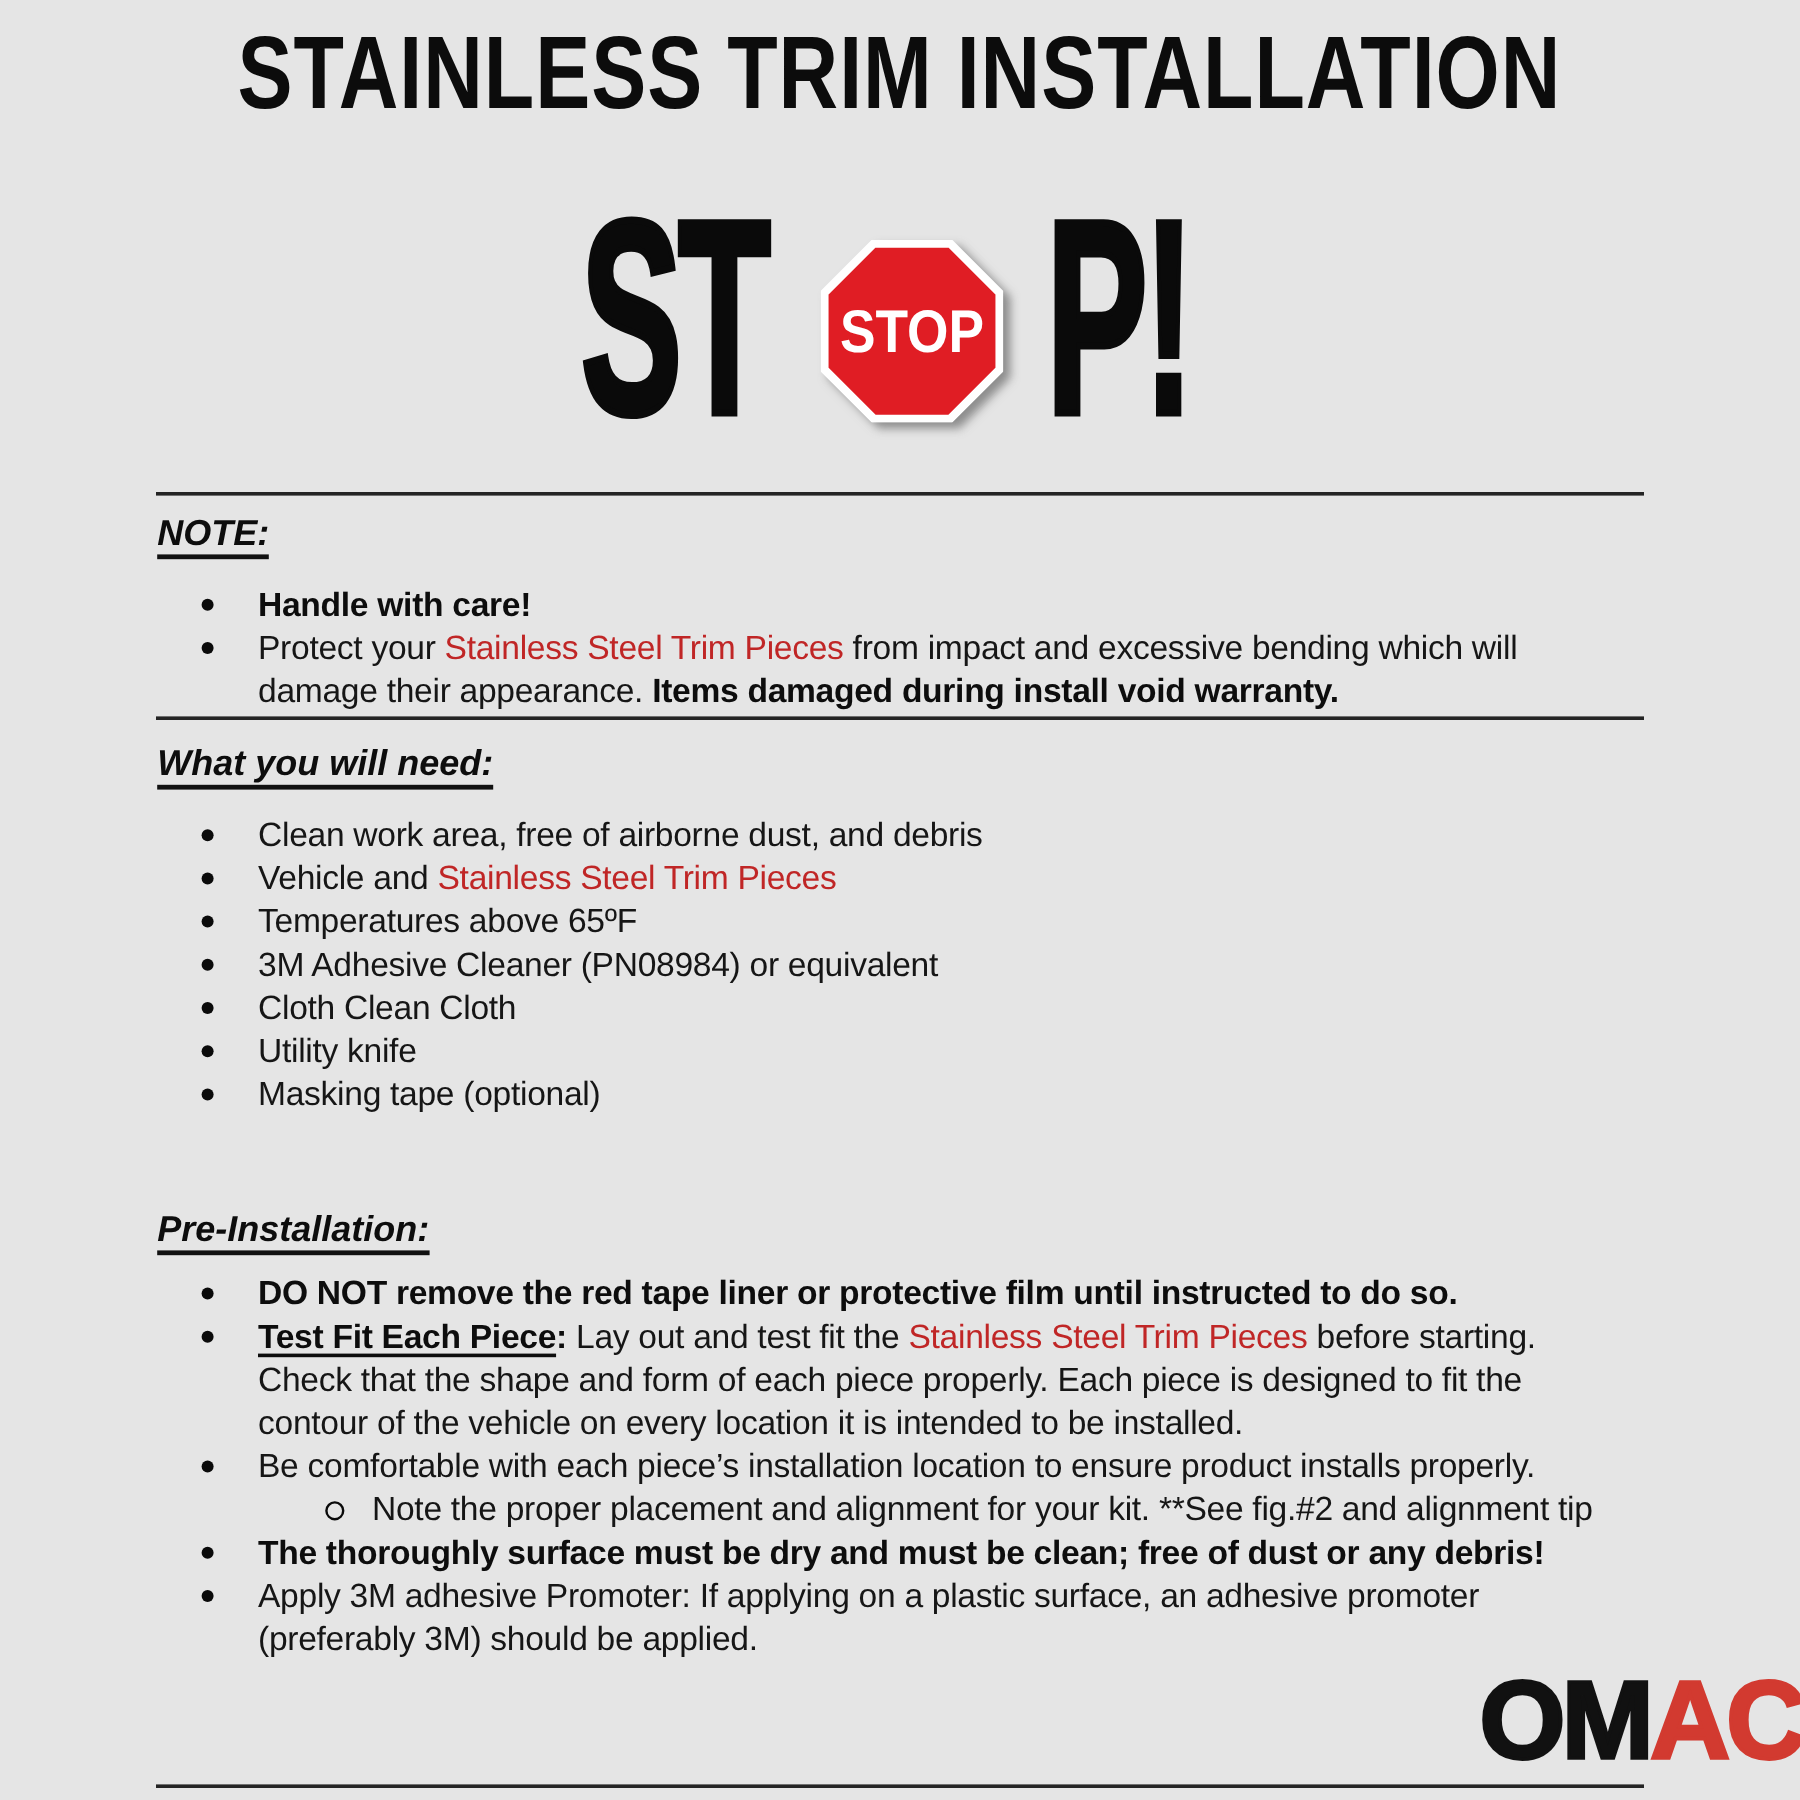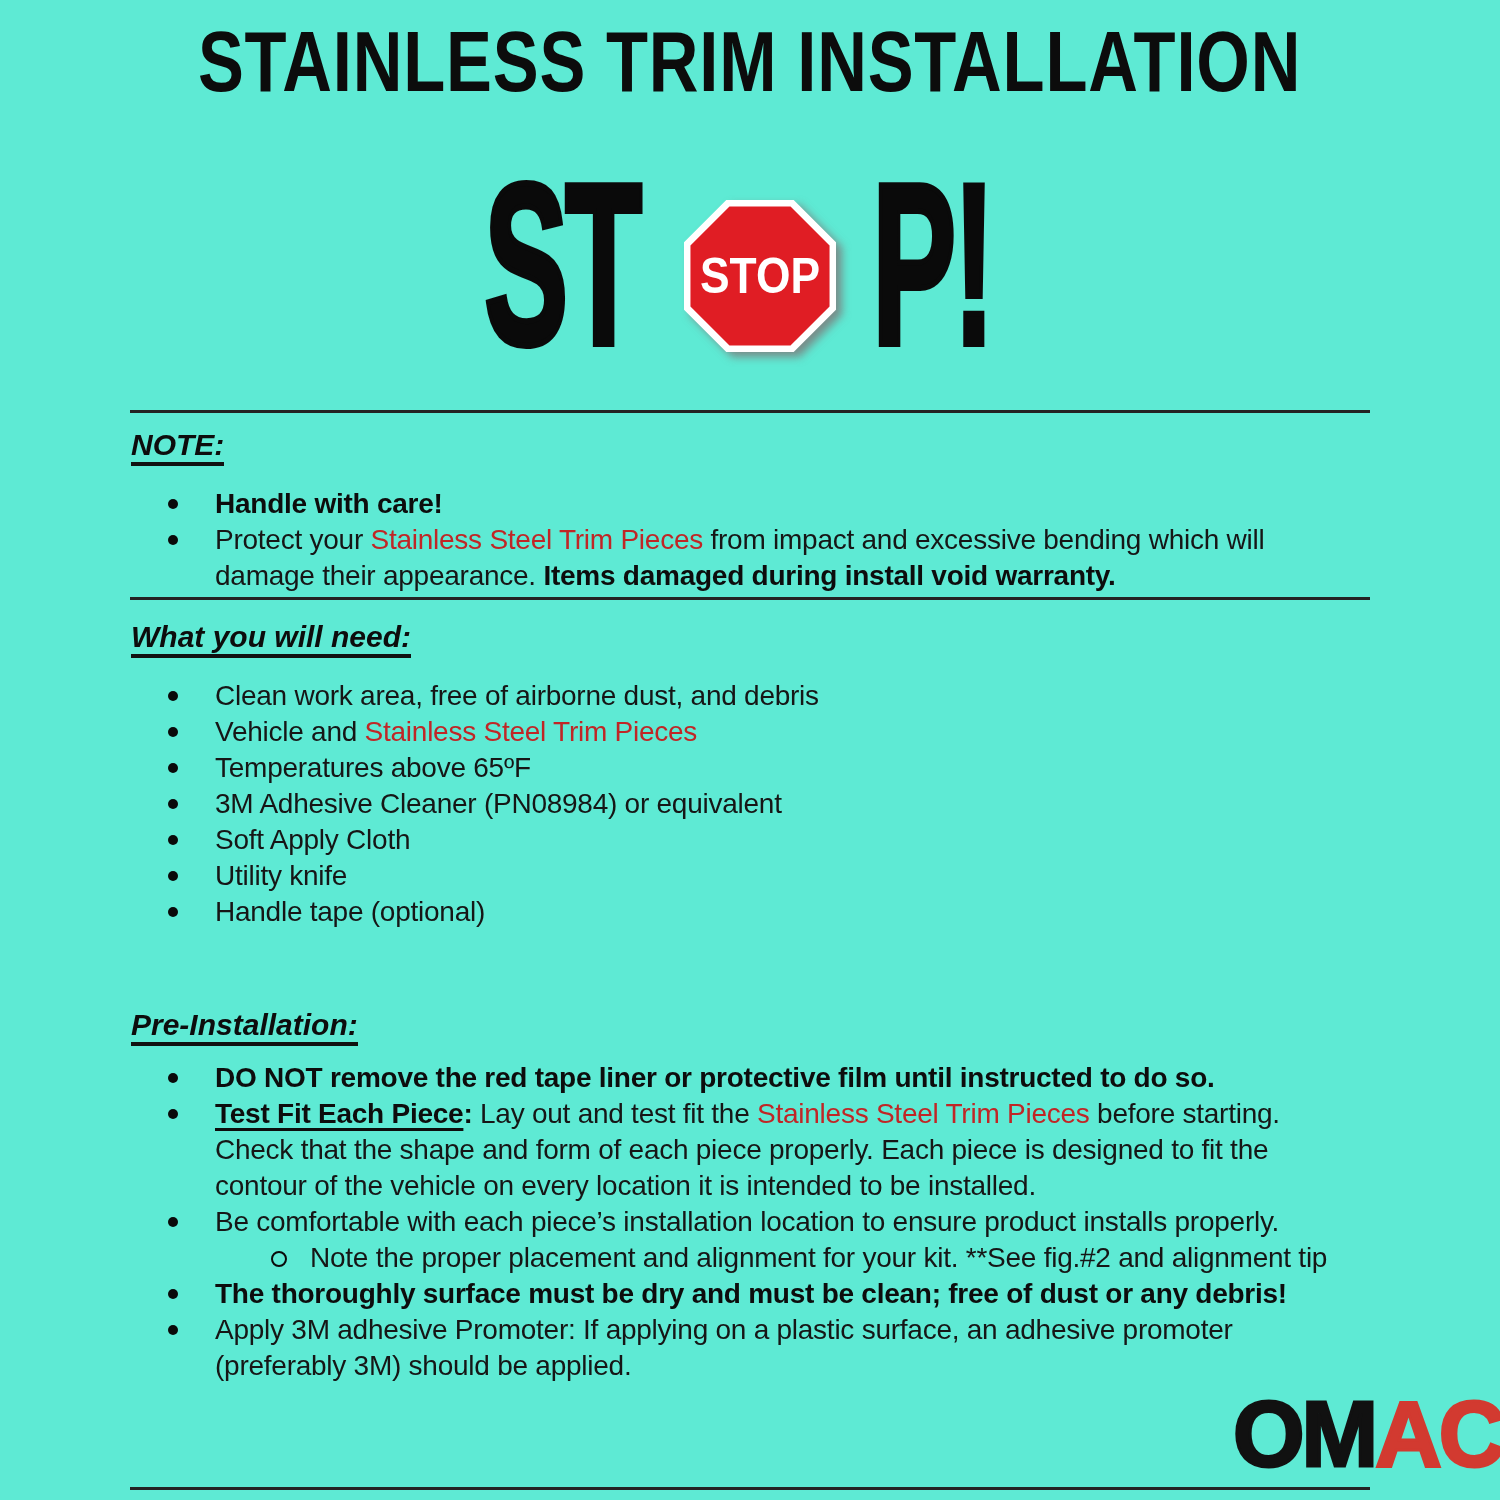--- a/index.html
+++ b/index.html
@@ -1,19 +1,19 @@
 <!DOCTYPE html>
 <html><head>
 <meta charset="utf-8">
 <style>
   html,body{margin:0;padding:0;background:#ffffff;}
   .page{
     position:relative;
     width:1500px;height:1500px;
-    background:#5eead4;
+    background:#e5e5e5;
     overflow:hidden;
     font-family:"Liberation Sans", sans-serif;
     color:#181818;
   }
   
   .title-wrap{
     position:absolute;top:14px;left:0;right:0;
     text-align:center;
   }
   .title-inner{
@@ -162,29 +162,29 @@
       <div class="li">
         <span class="marker marker-disc"></span>
         <span class="li-text"><span class="seg-normal">Temperatures above 65ºF</span></span>
       </div>
       <div class="li">
         <span class="marker marker-disc"></span>
         <span class="li-text"><span class="seg-normal">3M Adhesive Cleaner (PN08984) or equivalent</span></span>
       </div>
       <div class="li">
         <span class="marker marker-disc"></span>
-        <span class="li-text"><span class="seg-normal">Soft Apply Cloth</span></span>
+        <span class="li-text"><span class="seg-normal">Cloth Clean Cloth</span></span>
       </div>
       <div class="li">
         <span class="marker marker-disc"></span>
         <span class="li-text"><span class="seg-normal">Utility knife</span></span>
       </div>
       <div class="li">
         <span class="marker marker-disc"></span>
-        <span class="li-text"><span class="seg-normal">Handle tape (optional)</span></span>
+        <span class="li-text"><span class="seg-normal">Masking tape (optional)</span></span>
       </div>
     </div>
 
   <div class="sec-h pre-h">
     <span>Pre-Installation:</span>
   </div>
   <div class="list pre-list">
       <div class="li li-nowrap">
         <span class="marker marker-disc"></span>
         <span class="li-text"><span class="seg-bold">DO NOT remove the red tape liner or protective film until instructed to do so.</span></span>

